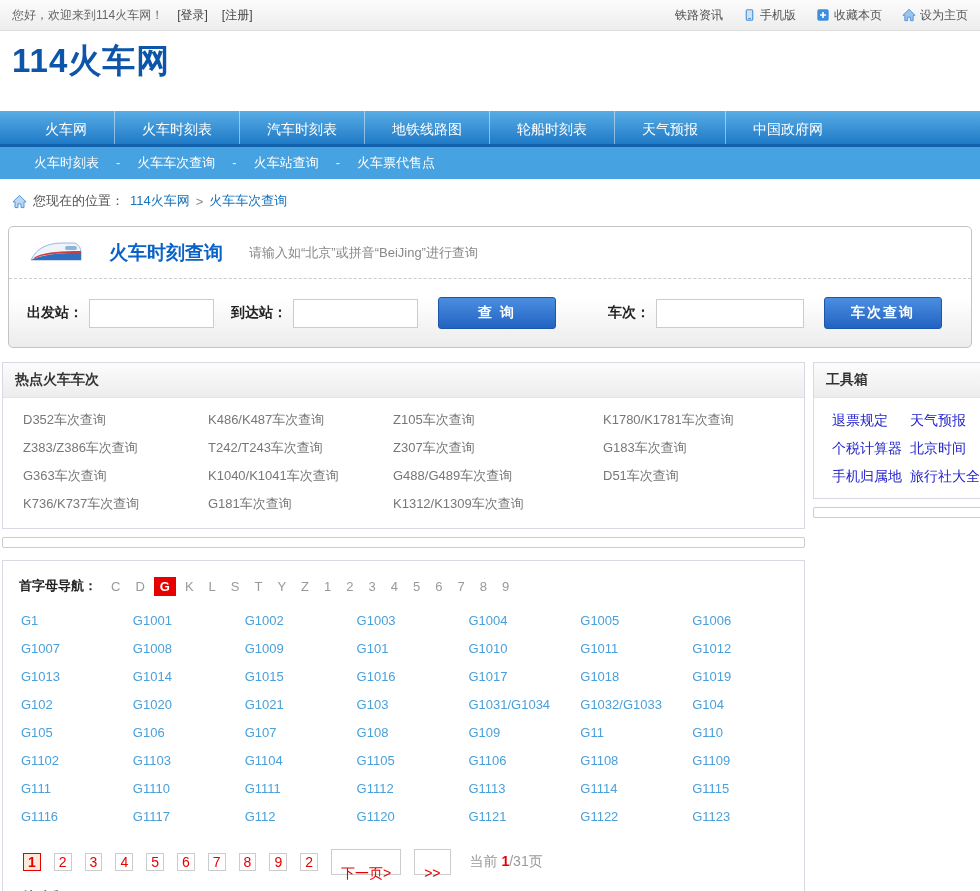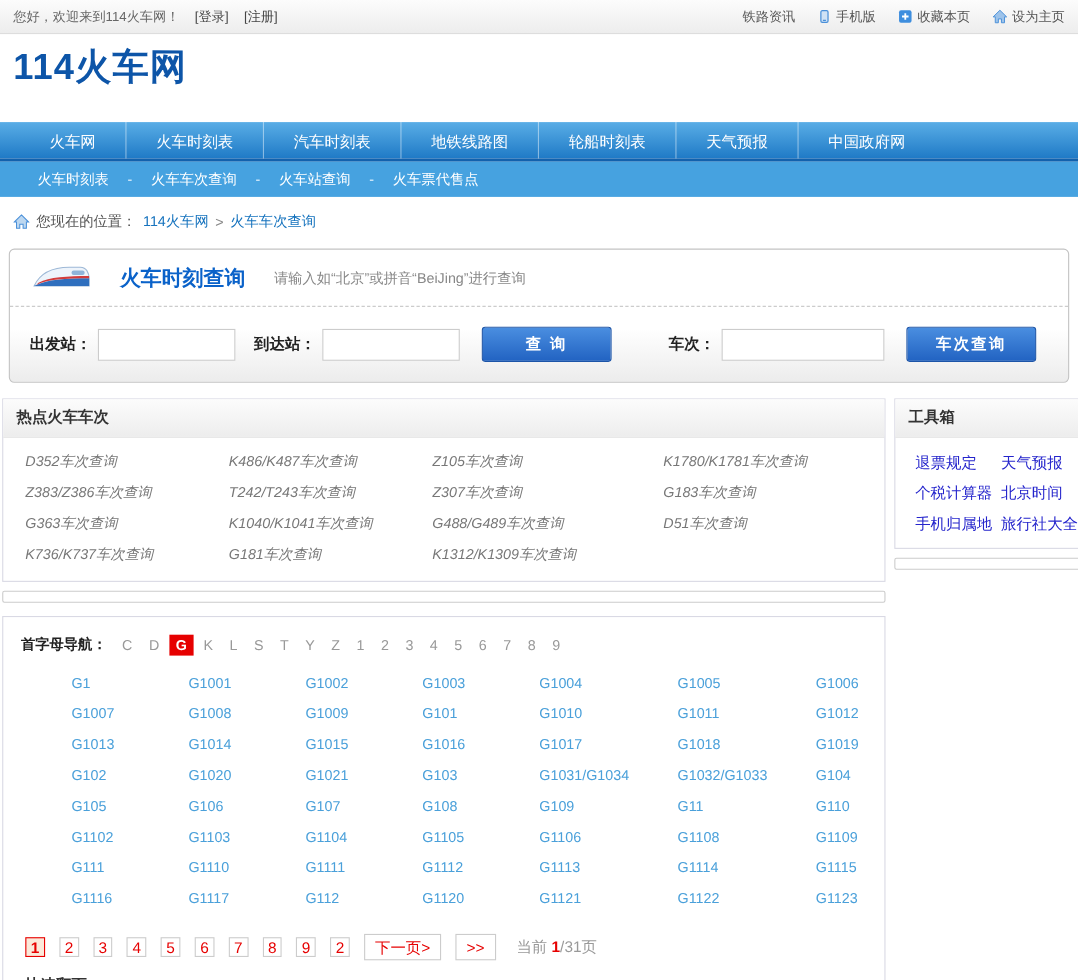--- a/index.html
+++ b/index.html
@@ -57,44 +57,44 @@
 
   
   .content { display:flex; margin-top:14px; padding-left:2px; gap:8px; align-items:flex-start;
              width:980px; overflow:hidden; }
   .col-main { width:803px; flex:none; }
   .col-side { width:200px; flex:none; }
   .box { border:1px solid #d9d9e4; background:#fff; }
   .box-header { background:linear-gradient(#fcfcfc,#ededed); border-bottom:1px solid #e3e3e3;
                 padding:8px 12px; font-weight:bold; font-size:14px; color:#333; }
 
-  .hot-body { padding:8px 0 10px 20px; display:grid; grid-template-columns:185px 185px 210px auto;font-style:italic; }
+  .hot-body { padding:8px 0 10px 20px; display:grid; grid-template-columns:185px 185px 210px auto; }
   .hot-body span { height:28px; line-height:28px; color:#777; font-size:13px; cursor:pointer; overflow:hidden; }
 
   .toolbox-body { padding:8px 0 8px 18px; display:grid; grid-template-columns:78px auto; }
   .toolbox-body span { height:28px; line-height:28px; color:#2424cc; font-size:14px; cursor:pointer; white-space:nowrap; }
 
   .thin-bar { height:11px; border:1px solid #ccc; margin-top:8px; border-radius:2px; background:#fff; }
 
   
   .letter-box { margin-top:12px; padding-bottom:30px; }
   .letter-row { padding:16px 0 4px 16px; display:flex; align-items:center; font-size:13px; flex-wrap:nowrap; }
   .letter-row .ln-label { font-weight:bold; color:#222; margin-right:8px; font-size:13px; }
   .letters span { color:#999; padding:2px 6px; margin-right:3px; cursor:pointer; }
   .letters span.active { background:#e60000; color:#fff; font-weight:bold; }
 
   .train-grid { padding:8px 0 0 18px; display:grid; grid-template-columns:repeat(7,1fr); }
-  .train-grid span { height:28px; line-height:28px; color:#4aa0da; font-size:13px; cursor:pointer;margin-left:44px; }
+  .train-grid span { height:28px; line-height:28px; color:#4aa0da; font-size:13px; cursor:pointer; }
 
   .pagination { padding:18px 0 0 20px; display:flex; align-items:center; font-size:14px; }
   .pagination span { cursor:pointer; }
   .pagination .pg { min-width:24px; height:24px; line-height:22px; text-align:center;
                     border:1px solid #ccc; color:#e60000; margin-right:13px; padding:0 4px; background:#fff; }
   .pagination .pg.active { border-color:#e60000; background:#fbe9da; font-weight:bold; }
-  .pagination .pg-next { padding:0 9px; }
+  .pagination .pg-next { padding:12px 9px; }
   .pg-status { color:#999; margin-left:6px; cursor:default !important; }
   .pg-status b { color:#e60000; }
 
   .quicknav { padding:14px 0 0 20px; display:flex; align-items:center; gap:18px; font-size:14px; }
   .quicknav .qn-label { font-weight:bold; color:#333; }
   .quicknav .qn-active { color:#1a75c4; font-weight:bold; cursor:pointer; }
   .quicknav .qn { color:#999; cursor:pointer; }
 </style>
 </head>
 <body>

